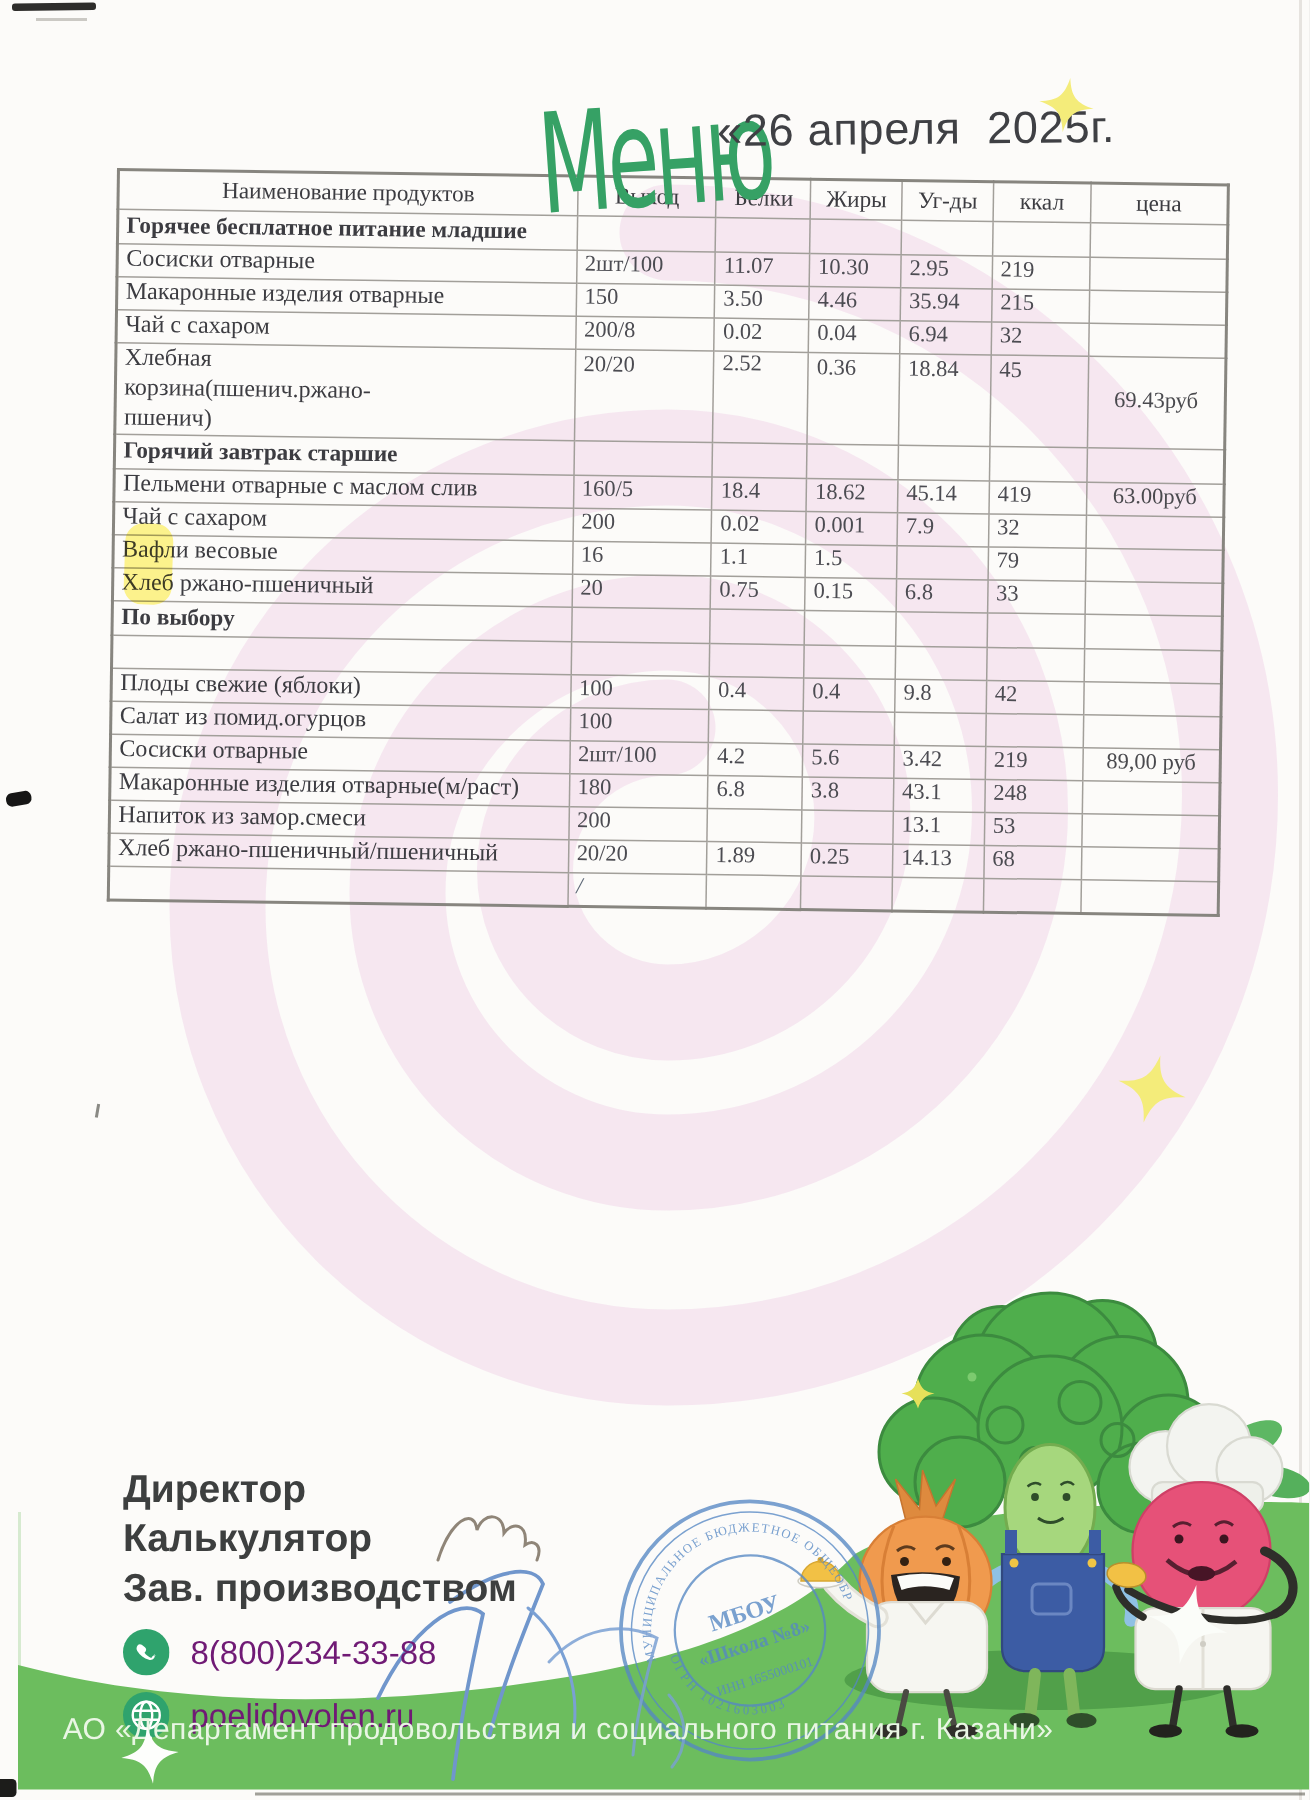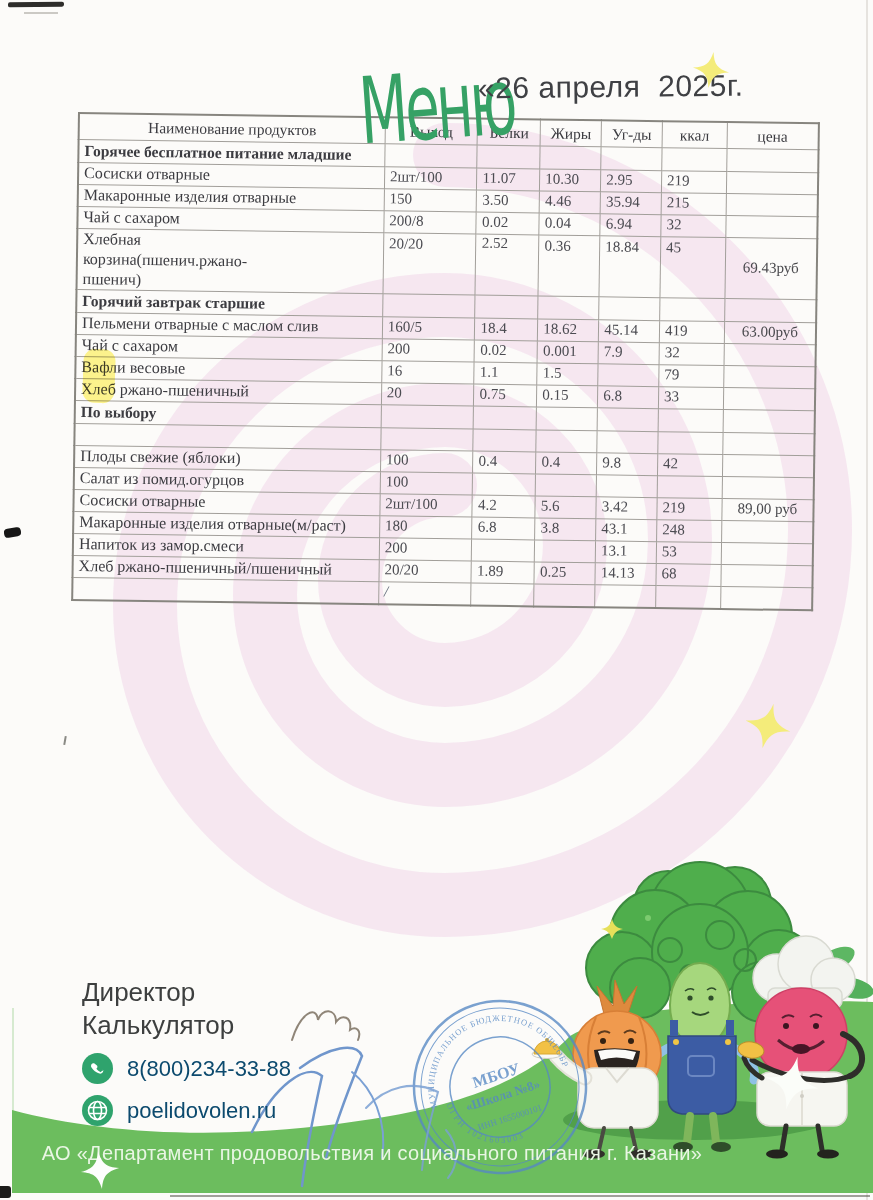--- a/index.html
+++ b/index.html
@@ -38,24 +38,24 @@
   table.menu td.cv{color:#4c4c52;}
   table.menu td.pen{color:#5c6675;font-style:italic;}
   .highlight-mark{left:83px;top:349px;width:32px;height:54px;background:#ffee33;opacity:.55;
       border-radius:12px;transform:rotate(2deg);z-index:3;mix-blend-mode:multiply;}
   
   .spark{position:absolute;z-index:7;}
   
   .scene{left:0;top:860px;z-index:4;}
   
   .contacts{left:82px;top:976px;z-index:6;}
-  .role{font-size:26px;color:#3d3f3f;line-height:33px;}
+  .role{font-size:26px;color:#3d3f3f;line-height:33px;font-weight:bold;}
   .crow{display:flex;align-items:center;margin-top:11px;}
   .cicon{width:31px;height:31px;margin-right:14px;flex:0 0 auto;}
-  .cgreen{color:#0c4a6e;font-size:22px;}
+  .cgreen{color:#701a75;font-size:22px;}
   
   .footer-org{left:0;top:1142px;width:744px;text-align:center;z-index:6;color:#e9f6e4;font-size:20px;letter-spacing:.3px;}
 </style>
 </head>
 <body>
 
 <div class="page">
 
   <svg class="watermark" width="873" height="1200" viewBox="0 0 873 1200">
     <path d="M445,155 A375,375 0 0 1 445,905 A300,300 0 0 1 445,305 A235,235 0 0 1 445,775
@@ -394,20 +394,21 @@
       <path d="M252,1132 C274,1086 306,1062 322,1076 C314,1112 306,1152 302,1186" stroke="#7096cc" stroke-width="2.5"></path>
       <path d="M352,1072 C372,1088 388,1120 382,1158" stroke="#7aa0d4" stroke-width="2"></path>
       <path d="M366,1108 C386,1086 414,1080 438,1092 C430,1120 424,1146 422,1170" stroke="#7aa0d4" stroke-width="2" opacity=".85"></path>
       <path d="M446,1130 C460,1146 458,1166 448,1178" stroke="#7aa0d4" stroke-width="2" opacity=".8"></path>
     </g>
   </svg>
 
   <div class="abs contacts">
     <div class="role">Директор</div>
     <div class="role">Калькулятор</div>
+    <div class="role">Зав. производством</div>
     <div class="crow">
       <svg class="cicon" viewBox="0 0 31 31">
         <circle cx="15.5" cy="15.5" r="15.5" fill="#2fa36d"></circle>
         <path d="M21.9 18.9c-.8-.8-2-.8-2.8 0l-.8.8c-1.7-.9-3.1-2.3-4-4l.8-.8c.8-.8.8-2 0-2.8l-1.9-1.9c-.8-.8-2-.8-2.8 0-.9.9-1.3 2.3-.7 3.6 1.3 3.1 3.8 5.6 6.9 6.9 1.3.6 2.7.2 3.6-.7.8-.8.8-2 0-2.8z" fill="#fff" transform="rotate(-8 15.5 15.5)"></path>
       </svg>
       <span class="cgreen">8(800)234-33-88</span>
     </div>
     <div class="crow">
       <svg class="cicon" viewBox="0 0 31 31">
         <circle cx="15.5" cy="15.5" r="15.5" fill="#2fa36d"></circle>

